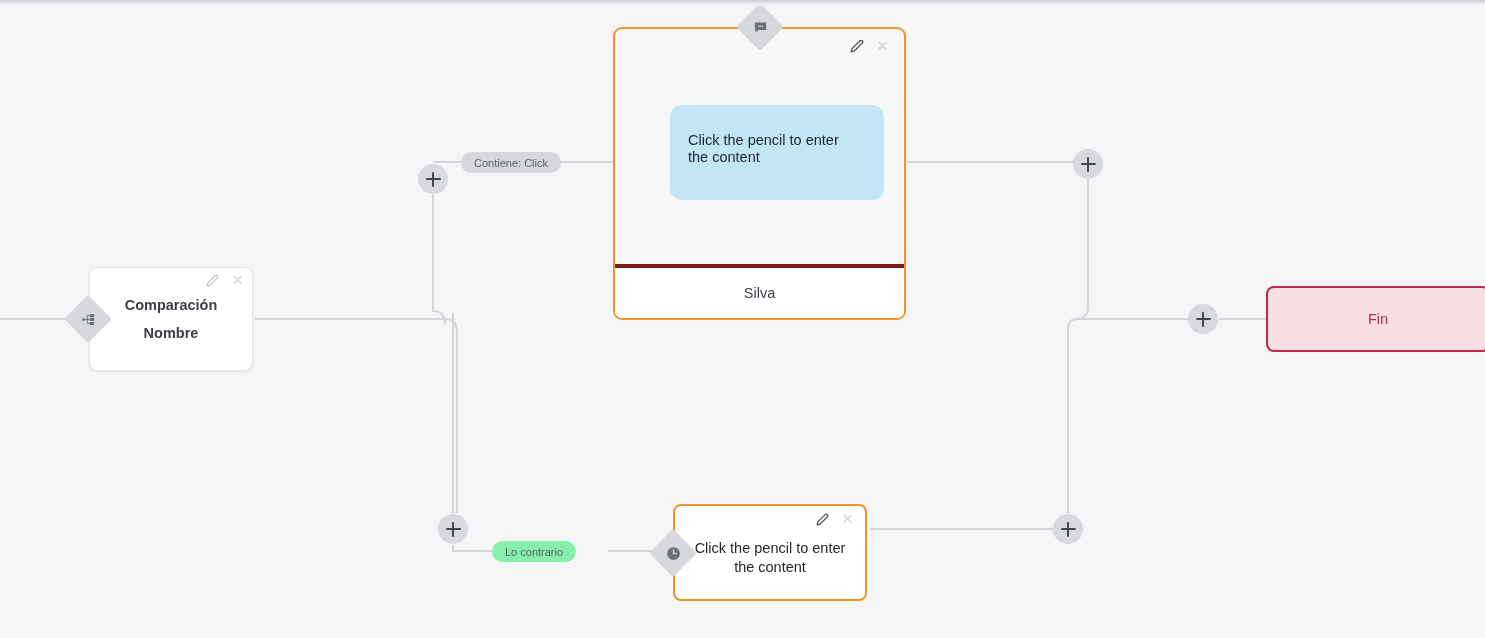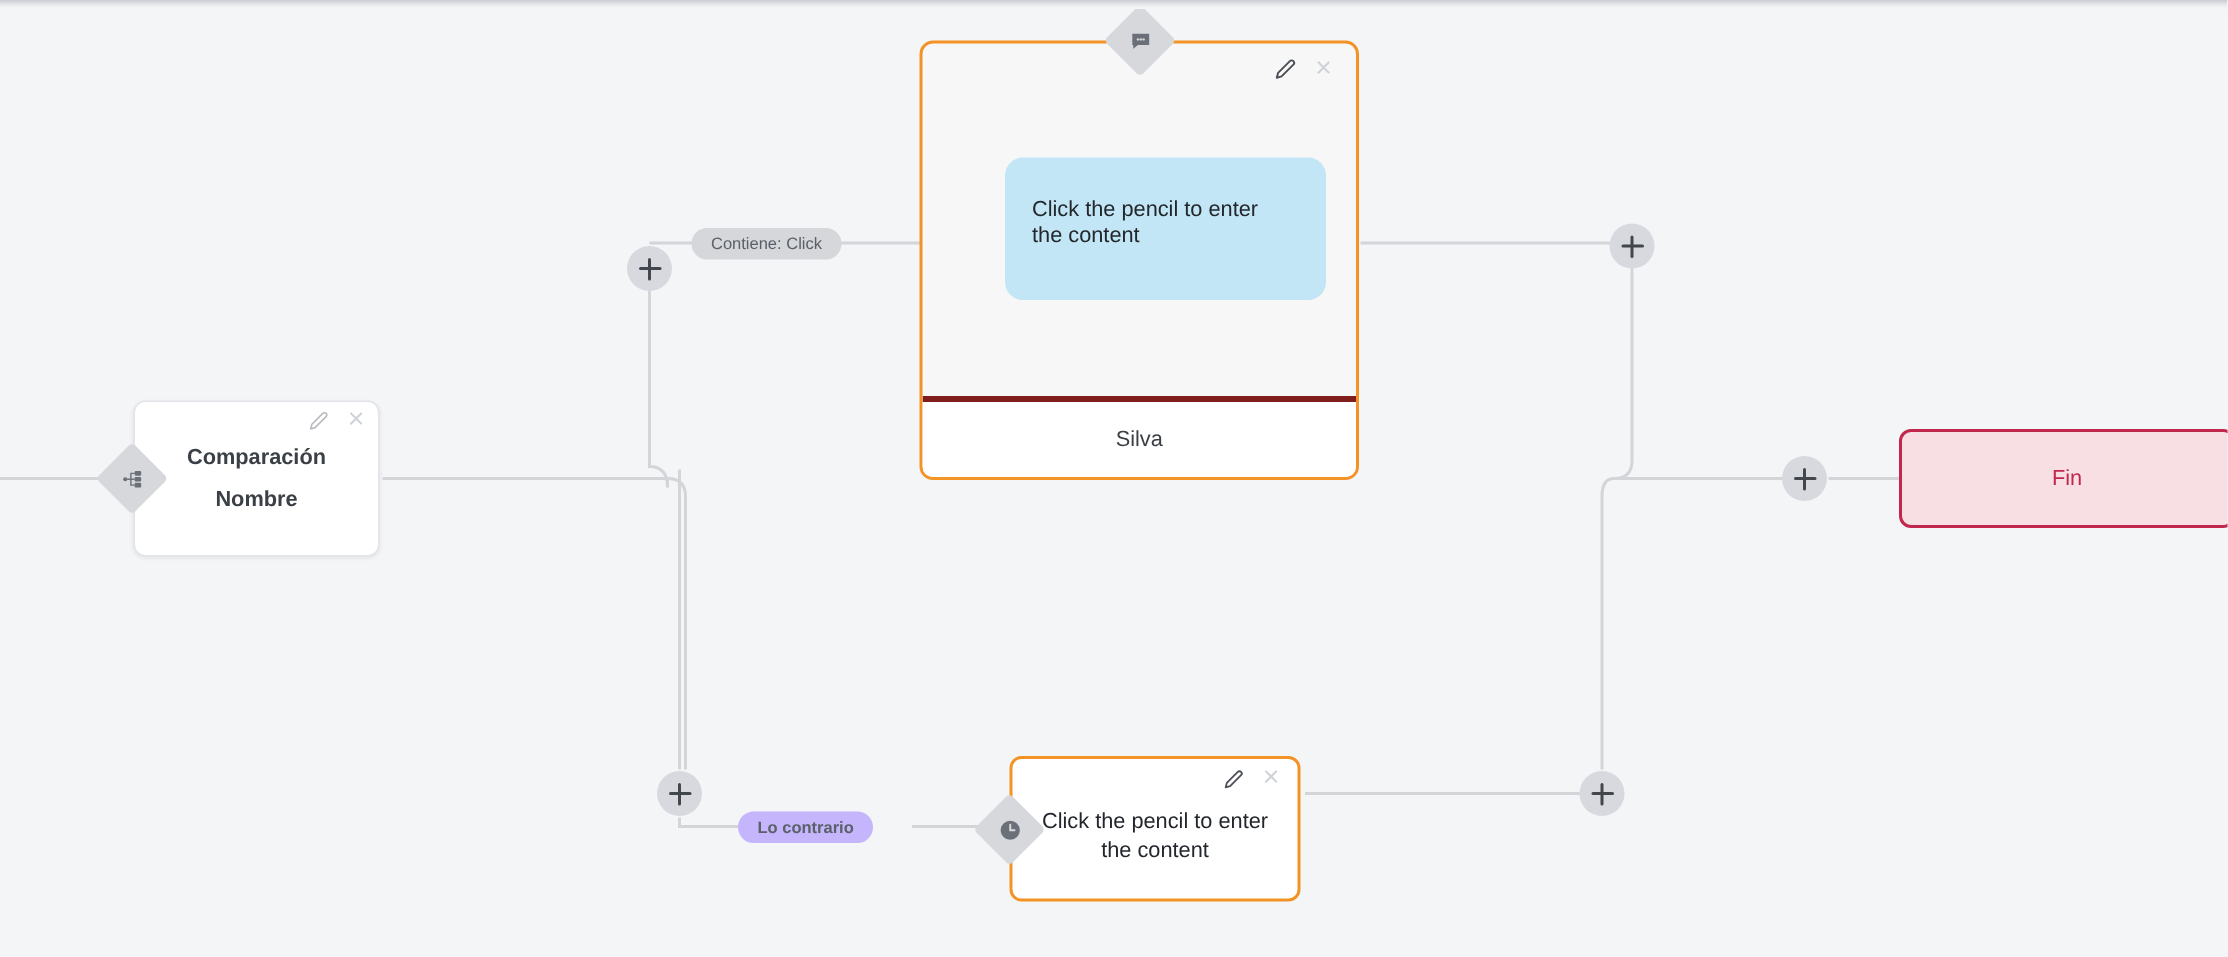--- a/index.html
+++ b/index.html
@@ -134,21 +134,21 @@
   
   .edge-label {
     position: absolute; z-index: 15;
     height: 21px; padding: 0 13px;
     border-radius: 11px;
     display: flex; align-items: center; justify-content: center;
     font-size: 11px; color: #5b6069;
     white-space: nowrap;
   }
   .edge-label.gray  { background: #d5d7db; }
-  .edge-label.white { background: #c4b5fd; font-weight: bold; }
+  .edge-label.white { background: #86efac; }
 </style>
 </head>
 <body>
 
 <div id="canvas">
 
   <div class="top-shadow"></div>
 
   <svg class="edges" viewBox="0 0 1485 638">
 

